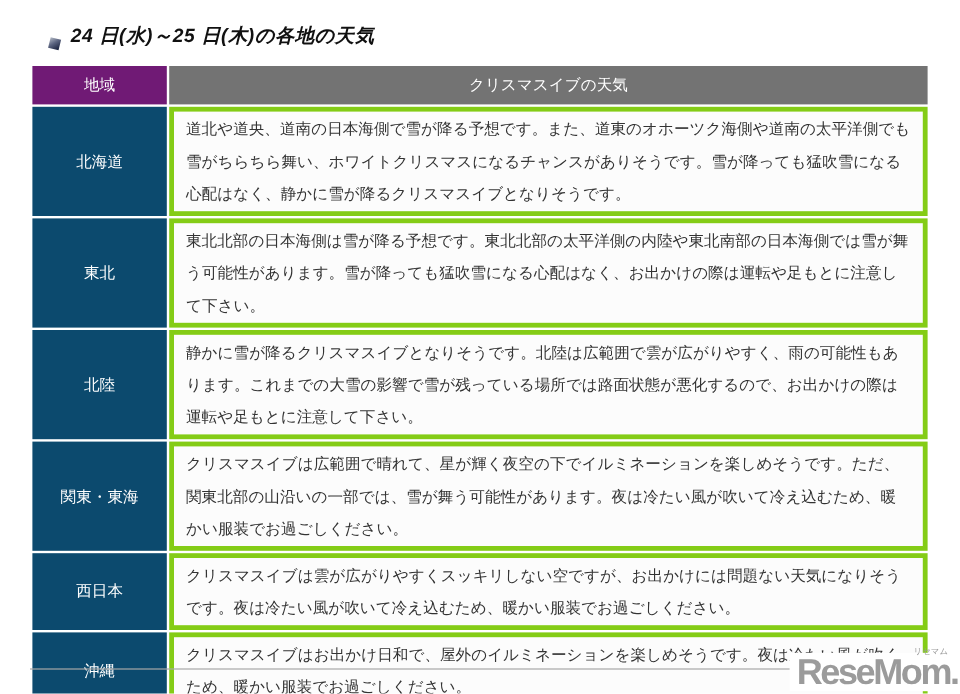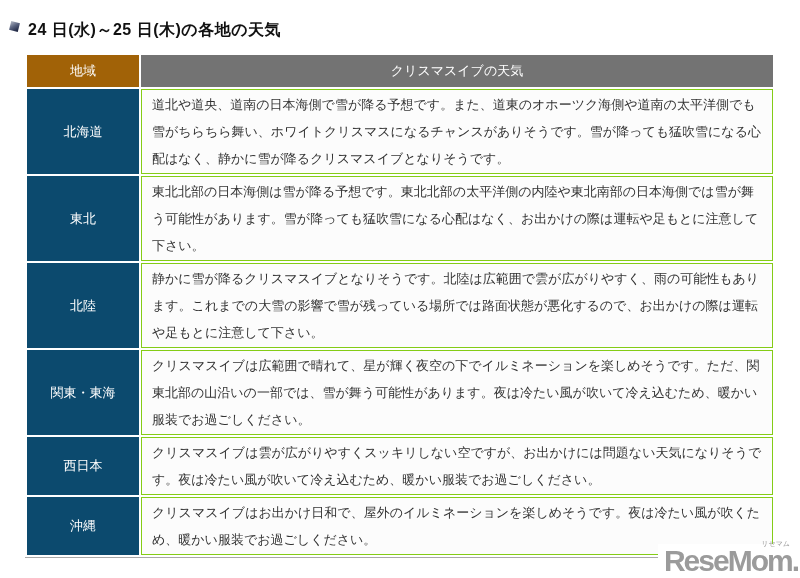--- a/index.html
+++ b/index.html
@@ -13,22 +13,23 @@
     overflow: hidden;
   }
   .page {
     position: relative;
     width: 800px;
     height: 578px;
   }
   
   .title-row {
     display: flex;
-    align-items: flex-start;
-    padding: 20px 0 10px 10px;
+    align-items: flex-end;
+    padding: 20px 0 10px 41px;
+    font-style: italic;
   }
   .bullet {
     display: inline-block;
     width: 9px;
     height: 9px;
     margin-right: 9px;
     margin-top: 2px;
     background: linear-gradient(135deg, #b3b9c5 0%, #5b6480 45%, #121a36 100%);
     transform: rotate(14deg);
     flex: 0 0 auto;
@@ -43,21 +44,21 @@
   
   table.weather {
     border-collapse: separate;
     border-spacing: 2px;
     width: 750px;
     margin: 2px 0 0 25px;
     table-layout: fixed;
   }
   th, td { vertical-align: middle; }
   th.region-h {
-    background: #a16207;
+    background: #701a75;
     color: #ffffff;
     width: 110px;
     height: 30px;
     font-weight: normal;
     font-size: 13px;
     text-align: center;
   }
   th.weather-h {
     background: #737373;
     color: #ffffff;
@@ -67,21 +68,21 @@
     text-align: center;
   }
   td.region {
     background: #0c4a6e;
     color: #ffffff;
     text-align: center;
     font-size: 13px;
   }
   td.desc {
     background: #fcfcfc;
-    border: 1px solid #84cc16;
+    border: 4px solid #84cc16;
     color: #333333;
     font-size: 13px;
     line-height: 27px;
     padding: 1px 10px;
     text-align: left;
   }
   
   .bottom-rule {
     position: absolute;
     left: 25px;

